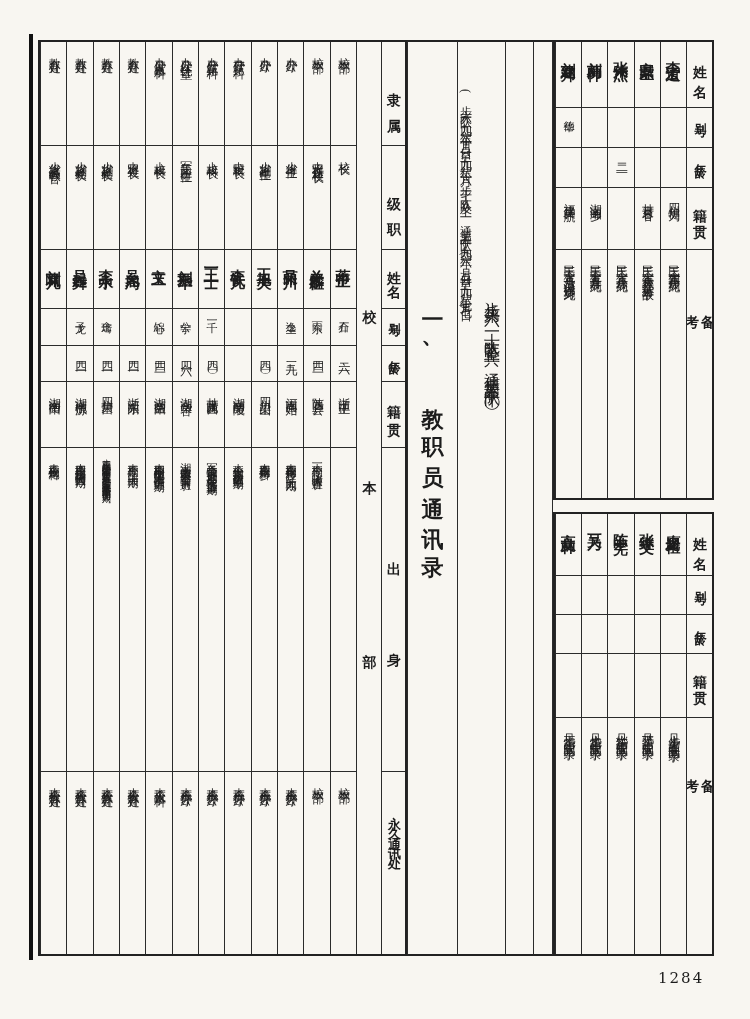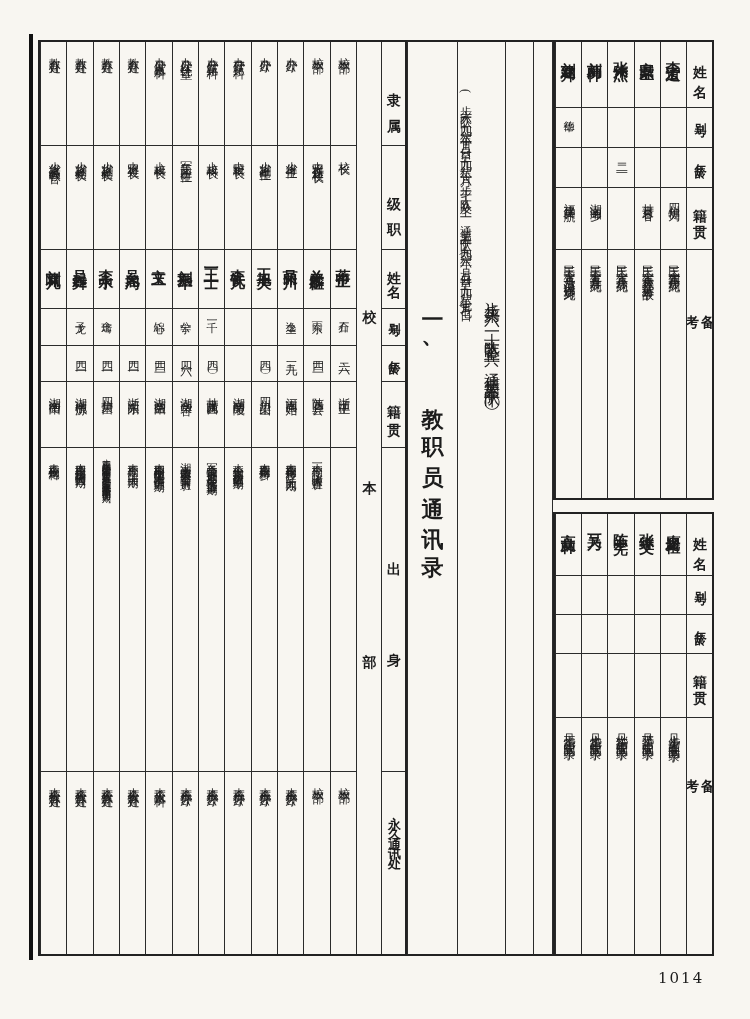--- a/index.html
+++ b/index.html
@@ -330,13 +330,13 @@
       <div class="c al r3"></div>
       <div class="c r4"></div>
       <div class="c r5">湖南衡阳</div>
       <div class="c bg r6">本校二期炮科</div>
       <div class="c r7">本校教育处</div>
     </div>
   </div>
 
 </div>
 
-<div class="pagenum">1014</div>
+<div class="pagenum">1284</div>
 
 </body></html>

